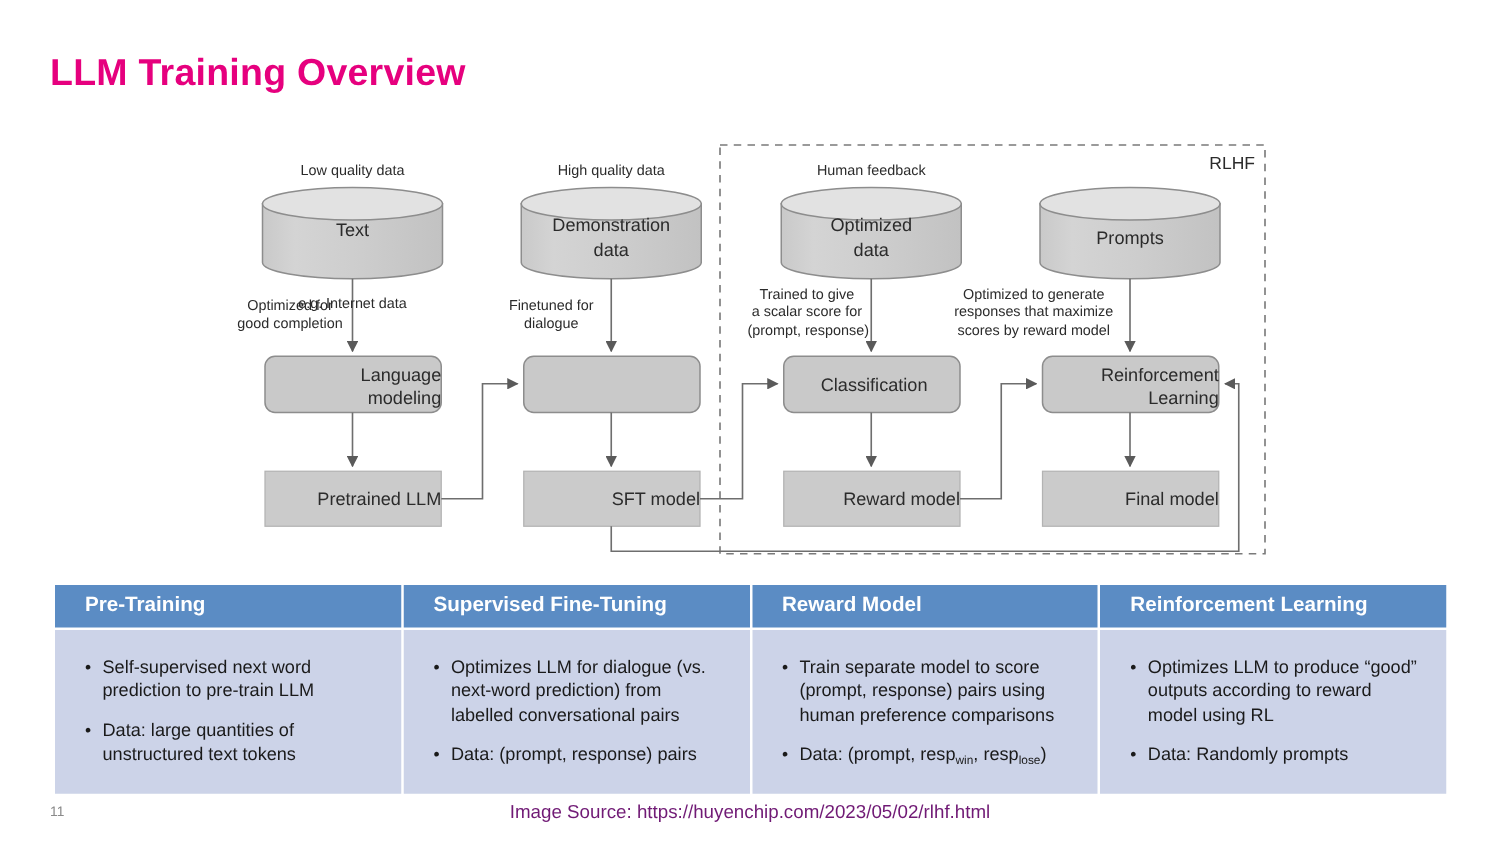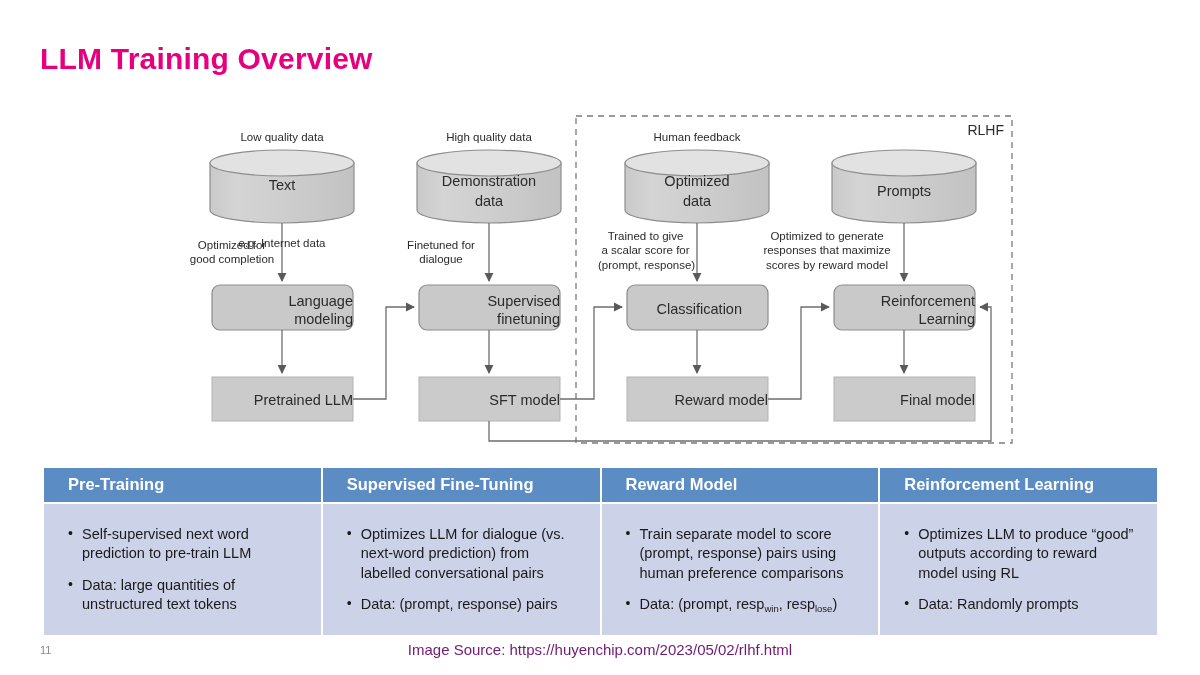--- a/index.html
+++ b/index.html
@@ -192,22 +192,20 @@
 dialogue</div>
     <div class="dlabel edge" style="left:598px; top:229px; width:95px; text-align:center;">Trained to give
 a scalar score for
 (prompt, response)</div>
     <div class="dlabel edge" style="left:753px; top:229px; width:148px; text-align:center;">Optimized to generate
 responses that maximize
 scores by reward model</div>
 
     <div class="dlabel box-t" style="left:212px; top:292px; width:141px;">Language
 modeling</div>
-    <div class="dlabel box-t" style="left:419px; top:292px; width:141px;">Supervised
-finetuning</div>
     <div class="dlabel box-t" style="left:627px; top:300px; width:115px;">Classification</div>
     <div class="dlabel box-t" style="left:834px; top:292px; width:141px;">Reinforcement
 Learning</div>
 
     <div class="dlabel box-t" style="left:212px; top:391px; width:141px;">Pretrained LLM</div>
     <div class="dlabel box-t" style="left:419px; top:391px; width:141px;">SFT model</div>
     <div class="dlabel box-t" style="left:627px; top:391px; width:141px;">Reward model</div>
     <div class="dlabel box-t" style="left:834px; top:391px; width:141px;">Final model</div>
   </div>
 

